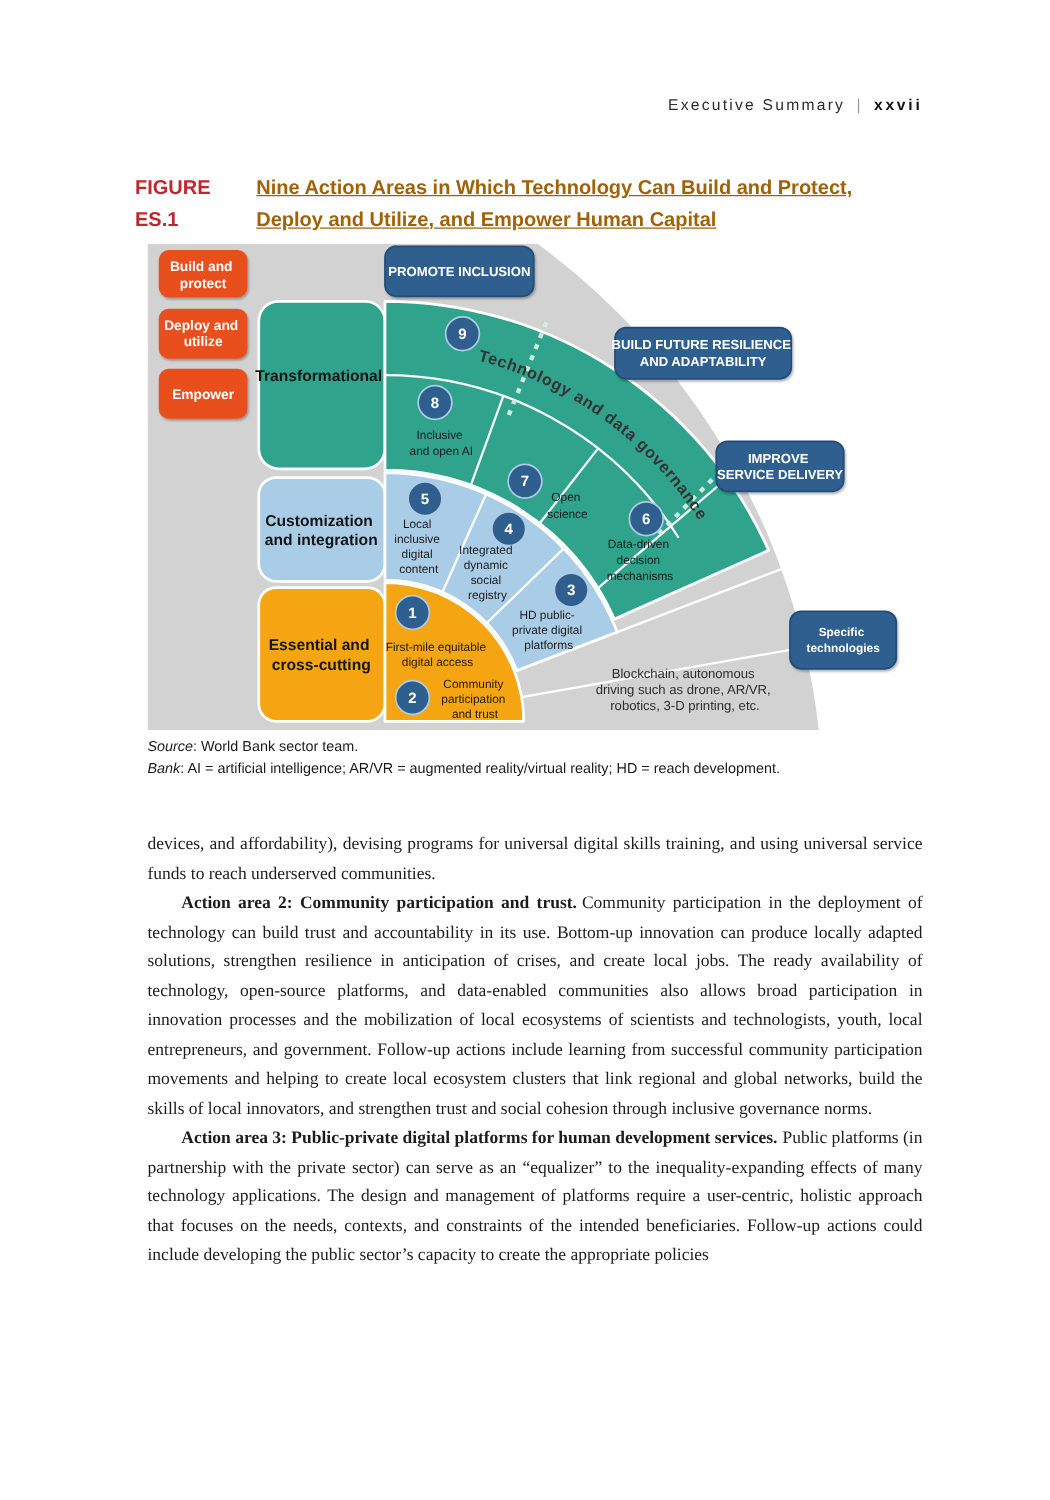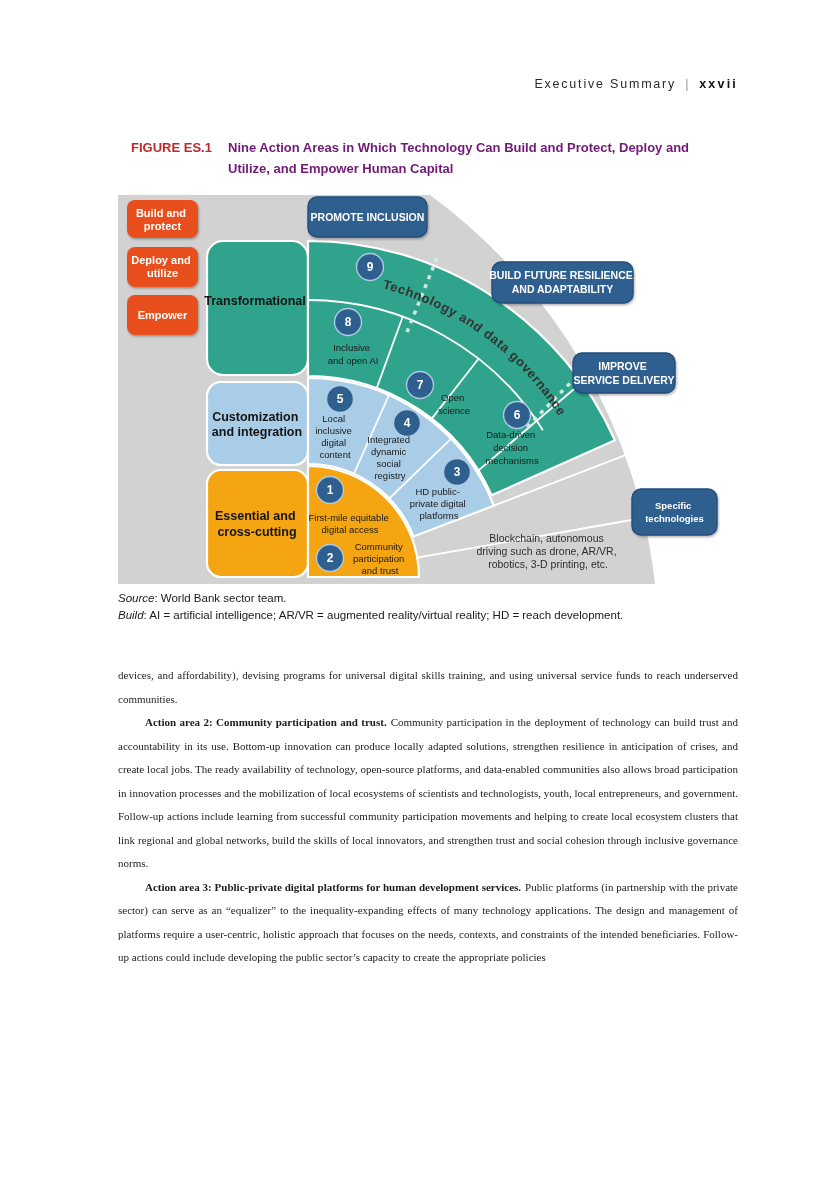--- a/index.html
+++ b/index.html
@@ -2,30 +2,30 @@
 <html><head>
 <meta charset="utf-8">
 <style>
   html,body{margin:0;padding:0;background:#ffffff;}
   .page{position:relative;width:840px;height:1200px;background:#fff;overflow:hidden;
         font-family:"Liberation Sans",sans-serif;}
   .running-head{position:absolute;top:77px;left:118px;width:620px;text-align:right;
         font-size:12.5px;color:#2b2b2b;letter-spacing:1.8px;}
   .running-head .sep{color:#9a9a9a;margin:0 9px;font-weight:300;}
   .running-head .folio{font-weight:bold;letter-spacing:2.2px;color:#111;}
-  .fig-caption{position:absolute;top:138px;left:131px;width:620px;display:flex;
-        font-size:13px;line-height:1.6;font-weight:bold;}
+  .fig-caption{position:absolute;top:138px;left:108px;width:620px;display:flex;
+        font-size:16px;line-height:1.6;font-weight:bold;}
   .fig-label{color:#C0272D;flex:0 0 97px;}
-  .fig-title{color:#701a75;width:500px;}
+  .fig-title{color:#a16207;width:500px;text-decoration:underline;}
   .figwrap{position:absolute;top:195px;left:118px;width:602px;height:389px;}
   .src-note{position:absolute;top:590px;left:118px;width:620px;font-size:11.5px;
         line-height:16.5px;color:#1a1a1a;}
   .src-note i{font-style:italic;}
   .bodytext{position:absolute;top:664px;left:118px;width:620px;
-        font-family:"Liberation Serif",serif;font-size:11px;line-height:23.5px;
+        font-family:"Liberation Serif",serif;font-size:14px;line-height:23.5px;
         color:#1c1c1c;text-align:justify;}
   .bodytext p{margin:0;}
   .bodytext p.indent{text-indent:27px;}
   .bodytext b{margin-right:4px;}
   svg text{font-family:"Liberation Sans",sans-serif;}
 </style>
 </head>
 <body>
 
 <div class="page">
@@ -214,21 +214,21 @@
       <text font-size="9.5">
         <tspan x="556.5" y="314">Specific</tspan>
         <tspan x="556.5" y="326.5">technologies</tspan>
       </text>
     </g>
   </svg>
   </div>
 
   <div class="src-note">
     <div><i>Source</i><span>: World Bank sector team.</span></div>
-    <div><i>Build</i><span>: AI = artificial intelligence; AR/VR = augmented reality/virtual reality; HD = reach development.</span></div>
+    <div><i>Bank</i><span>: AI = artificial intelligence; AR/VR = augmented reality/virtual reality; HD = reach development.</span></div>
   </div>
 
   <div class="bodytext">
     <p><span>devices, and affordability), devising programs for universal digital skills training, and using universal service funds to reach underserved communities.</span></p>
     <p class="indent"><b>Action area 2: Community participation and trust.</b><span>Community participation in the deployment of technology can build trust and accountability in its use. Bottom-up innovation can produce locally adapted solutions, strengthen resilience in anticipation of crises, and create local jobs. The ready availability of technology, open-source platforms, and data-enabled communities also allows broad participation in innovation processes and the mobilization of local ecosystems of scientists and technologists, youth, local entrepreneurs, and government. Follow-up actions include learning from successful community participation movements and helping to create local ecosystem clusters that link regional and global networks, build the skills of local innovators, and strengthen trust and social cohesion through inclusive governance norms.</span></p>
     <p class="indent"><b>Action area 3: Public-private digital platforms for human development services.</b><span>Public platforms (in partnership with the private sector) can serve as an “equalizer” to the inequality-expanding effects of many technology applications. The design and management of platforms require a user-centric, holistic approach that focuses on the needs, contexts, and constraints of the intended beneficiaries. Follow-up actions could include developing the public sector’s capacity to create the appropriate policies</span></p>
   </div>
 
 </div>
 

